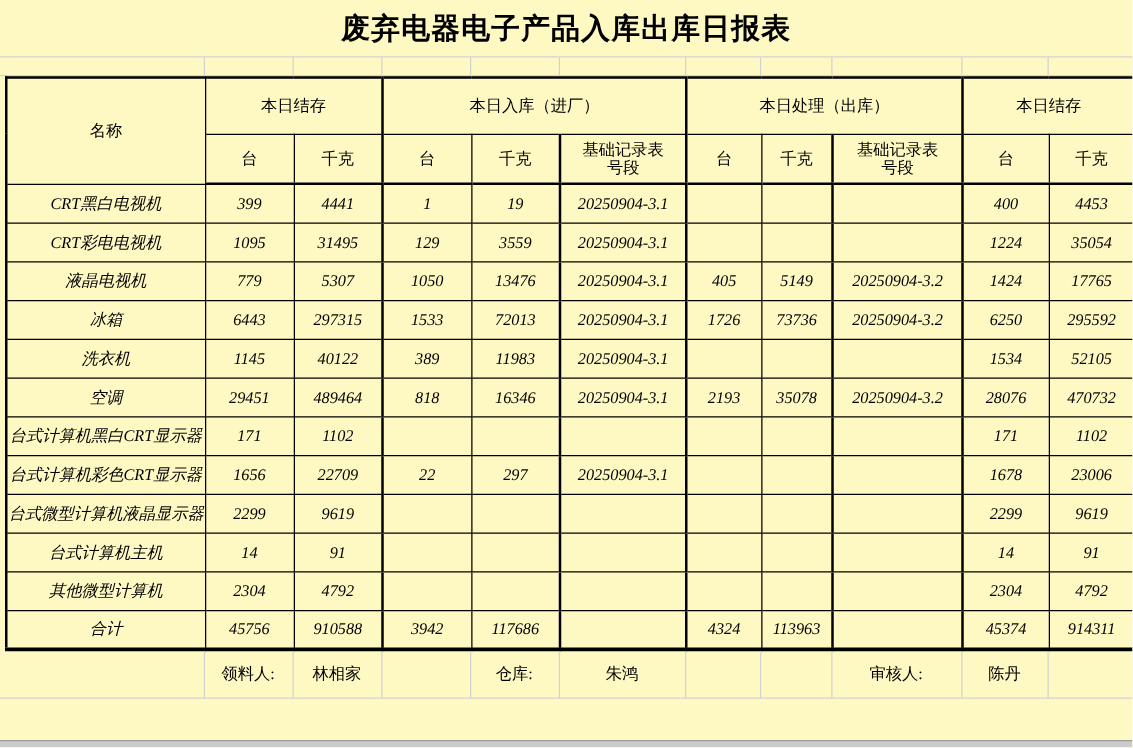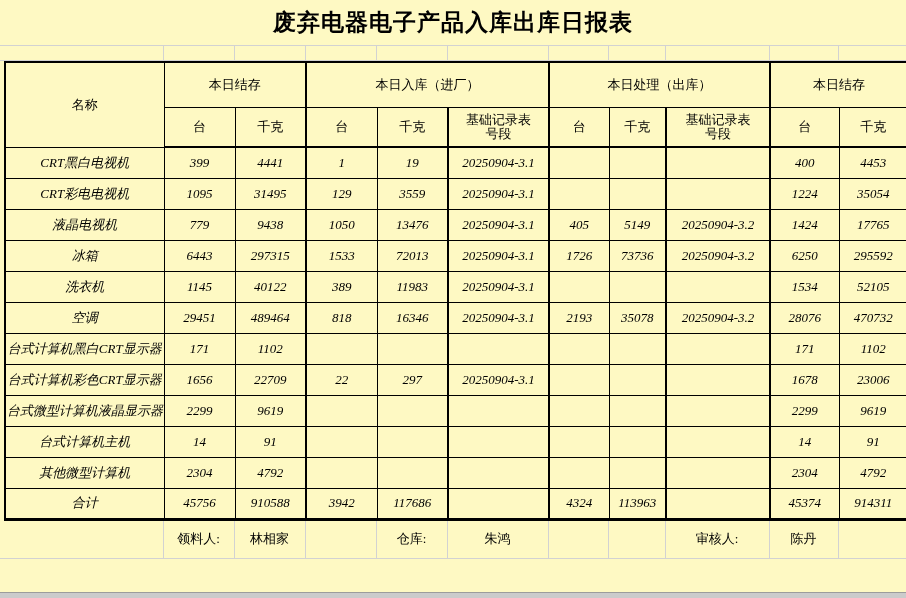--- a/index.html
+++ b/index.html
@@ -168,21 +168,21 @@
       <td class="bl2">20250904-3.1</td>
       <td class="bl2"></td>
       <td></td>
       <td class="bl2"></td>
       <td class="bl2">1224</td>
       <td>35054</td>
     </tr>
     <tr class="datarow">
       <td>液晶电视机</td>
       <td>779</td>
-      <td>9438</td>
+      <td>5307</td>
       <td class="bl2">1050</td>
       <td>13476</td>
       <td class="bl2">20250904-3.1</td>
       <td class="bl2">405</td>
       <td>5149</td>
       <td class="bl2">20250904-3.2</td>
       <td class="bl2">1424</td>
       <td>17765</td>
     </tr>
     <tr class="datarow">

